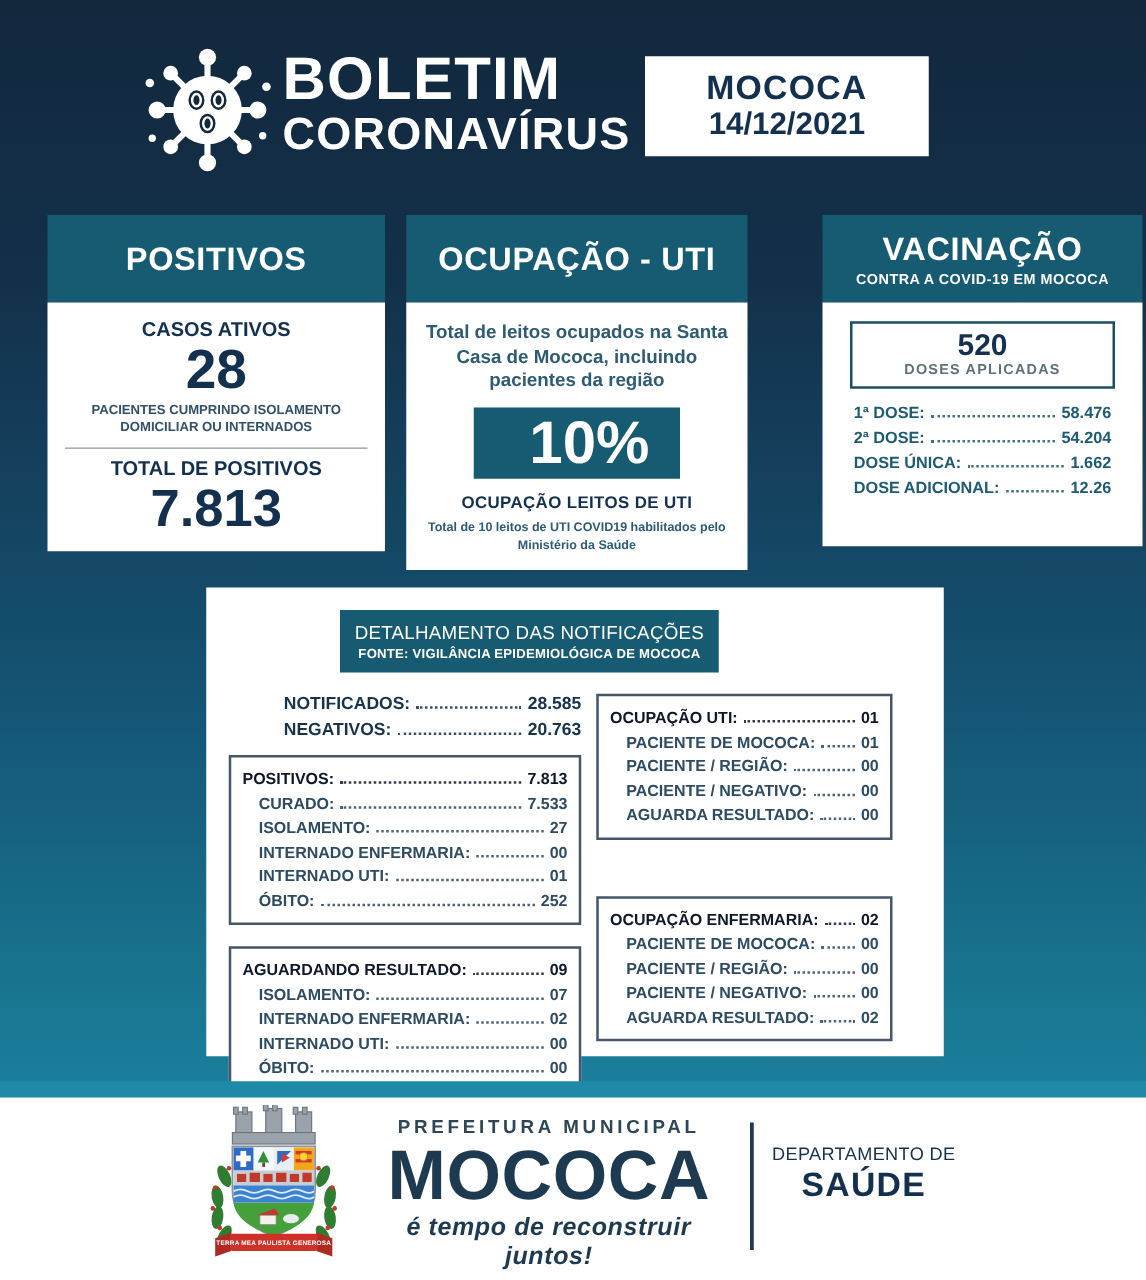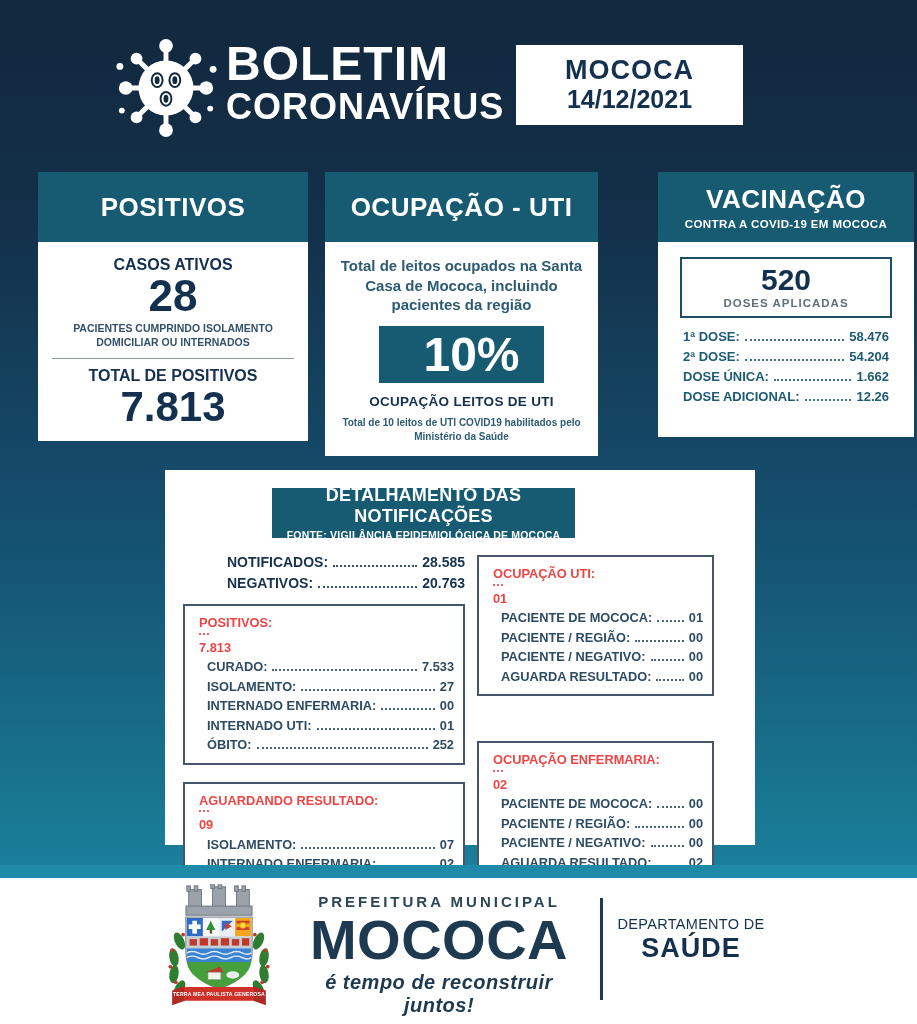--- a/index.html
+++ b/index.html
@@ -39,43 +39,43 @@
   .pos-big { font-size:44px; font-weight:800; color:#14304f; line-height:1.0; }
   .pos-desc { font-size:10.5px; font-weight:700; color:#33506a; line-height:1.35; margin-top:3px; padding:0 8px; }
   .pos-divider { border:none; border-top:1px solid #8a97a3; margin:9px 4px 8px; }
   .pos-big2 { font-size:42px; font-weight:800; color:#14304f; line-height:1.05; }
   .uti-desc { font-size:15px; font-weight:700; color:#2d5b74; line-height:1.3; margin:4px auto 0; width:96%; }
   .uti-box { width:165px; height:57px; background:#175b72; margin:11px auto 0; display:flex; align-items:center; justify-content:center; }
   .uti-pct { color:#fff; font-size:48px; font-weight:700;margin-left:20px; }
   .uti-label { font-size:13.5px; font-weight:800; color:#14304f; letter-spacing:0.3px; margin-top:11px; }
   .uti-note { font-size:10px; font-weight:800; color:#2d5b74; line-height:1.4; margin-top:7px; }
   .vac-dosebox { border:2px solid #1d4e66; margin:5px 12px 0; padding:5px 4px 7px; }
-  .vac-big { font-size:30px; font-weight:800; color:#14304f; line-height:1.05; }
+  .vac-big { font-size:24px; font-weight:800; color:#14304f; line-height:1.05; }
   .vac-doses-label { font-size:11.5px; font-weight:600; color:#5d707c; letter-spacing:1px; margin-top:1px; }
   .vac-rows { margin-top:9px; padding:0 15px; }
   .vac-row { display:flex; align-items:baseline; font-size:13px; font-weight:800; color:#1d5a74; line-height:20px; }
   .vac-total { font-size:13.5px; font-weight:800; color:#1d5a74; margin-top:8px; }
   .dots { flex:1; border-bottom:2px dotted #35678033; border-bottom-color:currentColor; opacity:0.85; margin:0 5px 3px; min-width:10px; }
   
   .detail-card { position:absolute; left:165px; top:470px; width:590px; height:375px; background:#fff; }
   .detail-title-box {
     position:absolute; left:107px; top:18px; width:303px; height:50px; background:#175b72; color:#fff;
     display:flex; flex-direction:column; align-items:center; justify-content:center; text-align:center;
   }
-  .detail-title { font-size:18px; font-weight:700; letter-spacing:0.2px; }
+  .detail-title { font-size:15px; font-weight:400; letter-spacing:0.2px; }
   .detail-subtitle { font-size:10.5px; font-weight:600; margin-top:2px; letter-spacing:0.2px; }
   .d-left { position:absolute; left:18px; top:82px; width:282px; }
   .d-right { position:absolute; left:312px; top:85px; width:237px; }
   .sum-row { display:flex; align-items:baseline; font-size:14px; font-weight:800; color:#16324c; line-height:21px;padding-left:44px; }
   .d-box { border:2px solid #44566a; padding:7px 9px 8px; background:#fff; }
   .d-box.pos { margin-top:10px; }
   .d-box.agu { margin-top:17px; }
   .d-box.enf { margin-top:45px; }
   .d-row { display:flex; align-items:baseline; font-size:12.8px; line-height:19.5px; color:#2d4b63; font-weight:600; }
-  .d-row.head { font-weight:800; color:#ef4444;flex-direction:column; }
+  .d-row.head { font-weight:800; color:#0f172a; }
   .d-row.sub { padding-left:13px; }
   
   .footer-bar { position:absolute; left:0; top:865px; width:917px; height:13px; background:#1f8aa8; }
   .footer { position:absolute; left:0; top:878px; width:917px; height:146px; background:#fff; }
   .crest { position:absolute; left:158px; top:6px; width:122px; height:136px; }
   .f-center { position:absolute; left:288px; top:15px; width:302px; text-align:center; color:#1d3a50; }
   .f-org1 { font-size:15px; font-weight:600; letter-spacing:3px; color:#2c4657; }
   .f-org { font-size:56px; font-weight:900; letter-spacing:0.5px; line-height:1.02; margin-top:1px; }
   .f-slogan { font-style:italic; font-weight:700; font-size:20px; margin-top:3px; letter-spacing:0.5px; }
   .f-divider { position:absolute; left:600px; top:20px; width:3px; height:102px; background:#1d3a50; }

